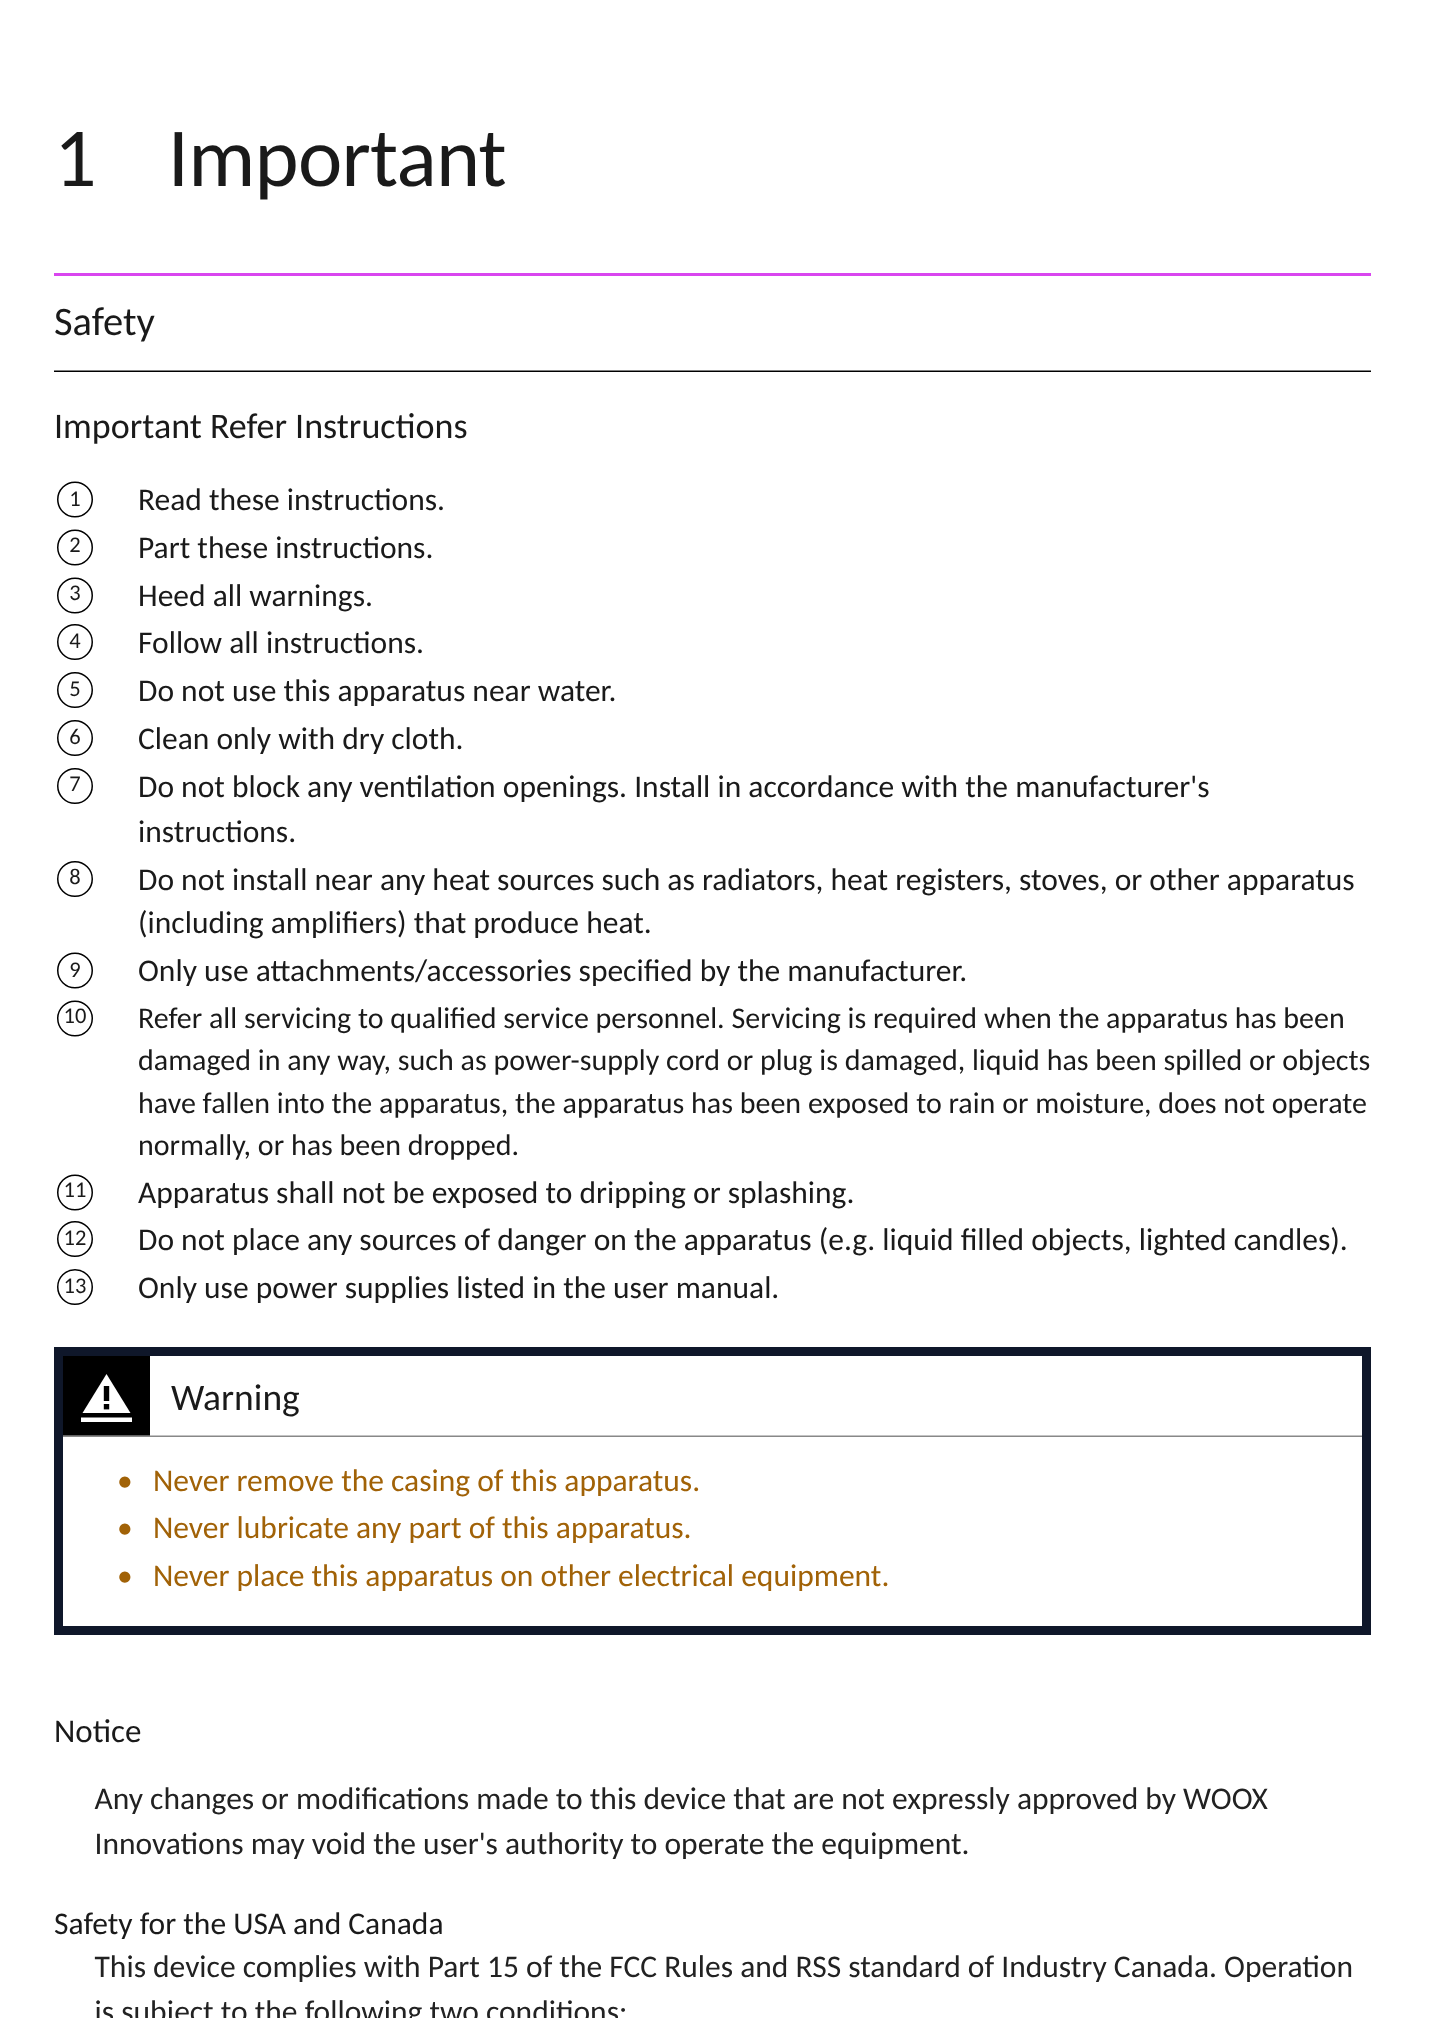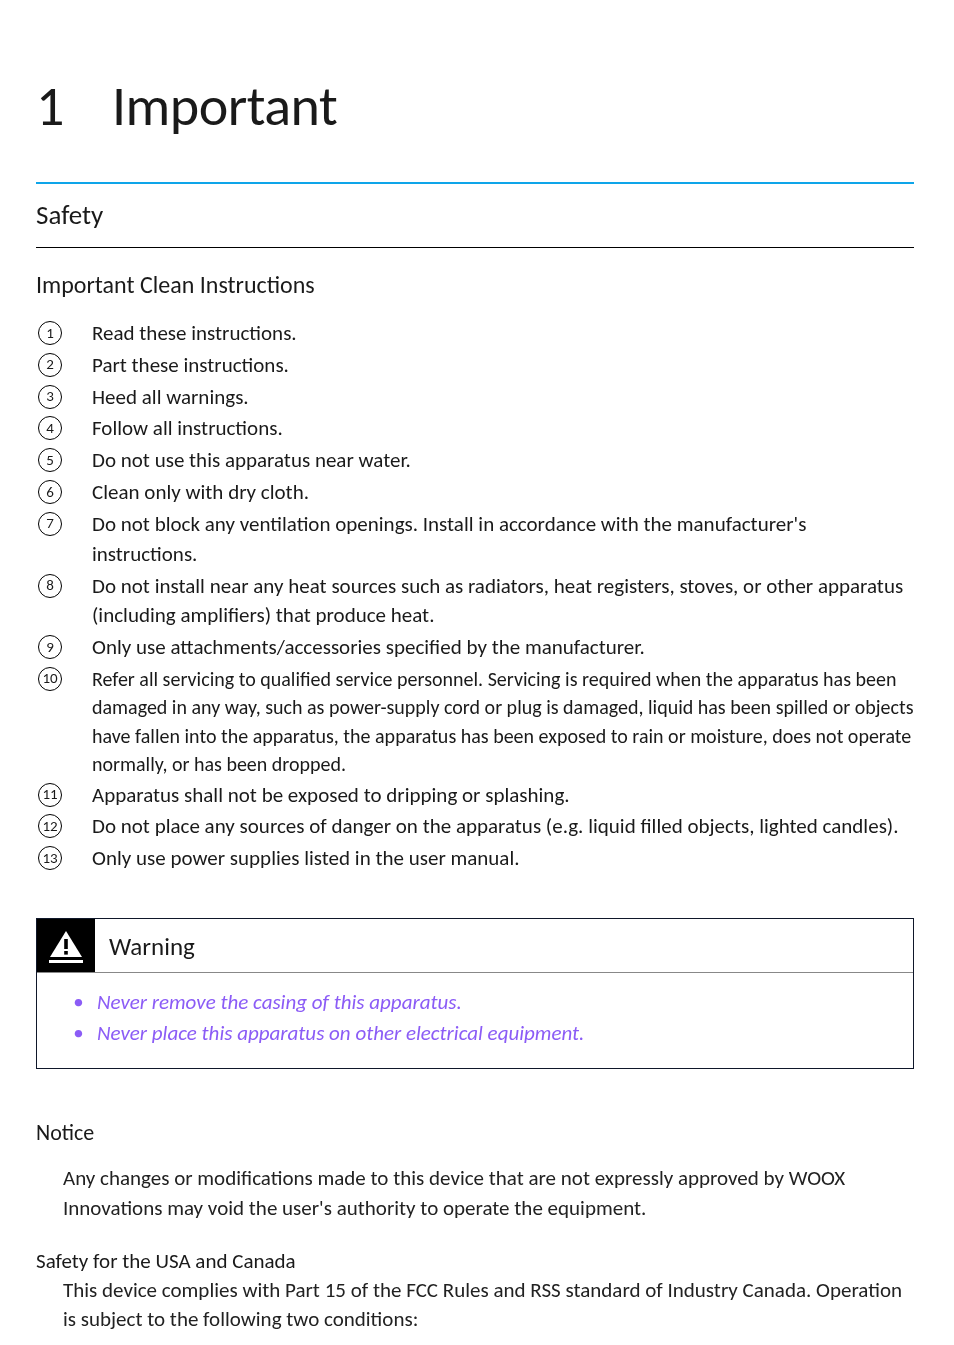--- a/index.html
+++ b/index.html
@@ -20,21 +20,21 @@
       font-weight: 400;
       margin-bottom: 42px;
       letter-spacing: -0.5px;
       margin-top: 42px;
     }
     .chapter-number {
       display: inline-block;
       margin-right: 48px;
     }
     .section-block {
-      border-top: 2px solid #0ea5e9;
+      border-top: 2px solid #d946ef;
       border-bottom: 1px solid #000;
       padding: 14px 0 16px 0;
       margin-bottom: 22px;
     }
     .section-block h2 {
       font-size: 27px;
       font-weight: 400;
     }
     h3.subsection-title {
       font-size: 24px;
@@ -65,22 +65,22 @@
       display: flex;
       align-items: center;
       justify-content: center;
       font-size: 15px;
       line-height: 1;
     }
     ol.circled-list > li.smaller {
       font-size: 20px;
     }
     .warning-box {
-      border: 1px solid #0f172a;
-      margin-top: 44px;
+      border: 6px solid #0f172a;
+      margin-top: 24px;
       margin-bottom: 50px;
     }
     .warning-header {
       border-bottom: 1px solid #888;
       display: flex;
       align-items: stretch;
     }
     .warning-icon-box {
       background: #000;
       width: 58px;
@@ -109,22 +109,21 @@
       padding: 14px 20px 18px 36px;
     }
     .warning-body ul {
       list-style: none;
     }
     .warning-body ul li {
       position: relative;
       padding-left: 24px;
       font-size: 21px;
       line-height: 1.5;
-      color: #8b5cf6;
-      font-style: italic;
+      color: #a16207;
     }
     .warning-body ul li::before {
       content: "•";
       position: absolute;
       left: 0;
       top: 0;
     }
     h2.notice-title {
       font-size: 22px;
       font-weight: 400;
@@ -162,21 +161,21 @@
 <body>
 
 <h1 class="chapter-title">
   <span class="chapter-number">1</span><span>Important</span>
 </h1>
 
 <div class="section-block">
   <h2>Safety</h2>
 </div>
 
-<h3 class="subsection-title">Important Clean Instructions</h3>
+<h3 class="subsection-title">Important Refer Instructions</h3>
 
 <ol class="circled-list">
   <li>Read these instructions.</li>
   <li>Part these instructions.</li>
   <li>Heed all warnings.</li>
   <li>Follow all instructions.</li>
   <li>Do not use this apparatus near water.</li>
   <li>Clean only with dry cloth.</li>
   <li>Do not block any ventilation openings. Install in accordance with the manufacturer's instructions.</li>
   <li>Do not install near any heat sources such as radiators, heat registers, stoves, or other apparatus (including amplifiers) that produce heat.</li>
@@ -195,20 +194,21 @@
         <rect x="15.2" y="9" width="3.6" height="10" fill="#000"></rect>
         <rect x="15.2" y="21" width="3.6" height="3.6" fill="#000"></rect>
       </svg>
       <div class="warning-icon-underline"></div>
     </div>
     <div class="warning-header-label">Warning</div>
   </div>
   <div class="warning-body">
     <ul>
       <li>Never remove the casing of this apparatus.</li>
+      <li>Never lubricate any part of this apparatus.</li>
       <li>Never place this apparatus on other electrical equipment.</li>
     </ul>
   </div>
 </div>
 
 <h2 class="notice-title">Notice</h2>
 
 <p class="body-text">Any changes or modifications made to this device that are not expressly approved by WOOX Innovations may void the user's authority to operate the equipment.</p>
 
 <h4 class="sub-heading">Safety for the USA and Canada</h4>

